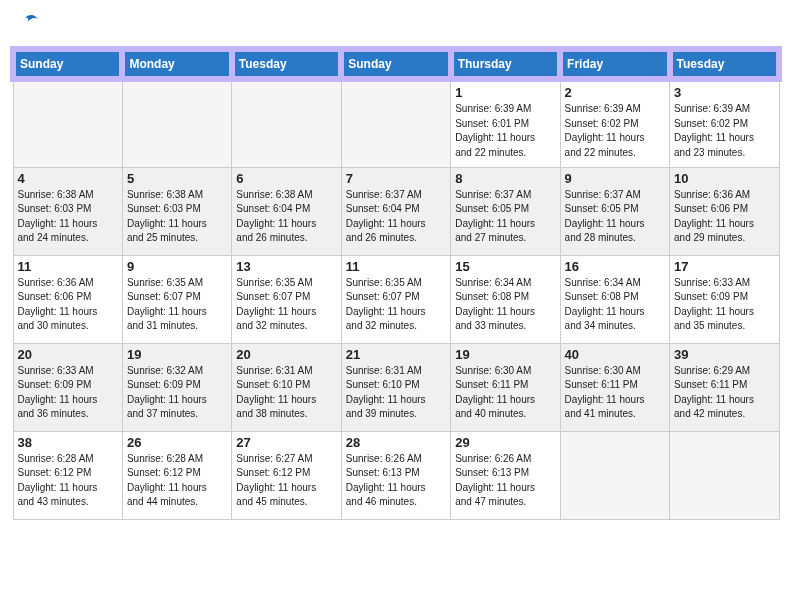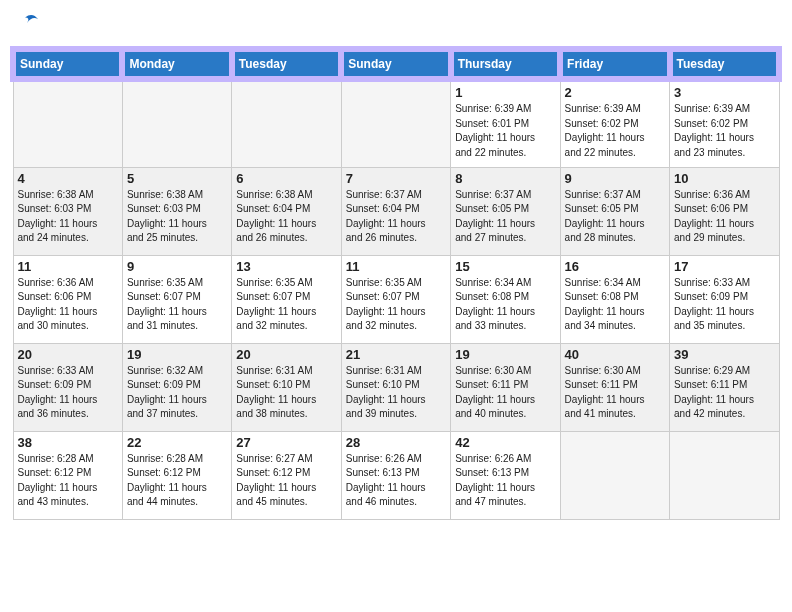--- a/index.html
+++ b/index.html
@@ -226,32 +226,32 @@
           <div class="day-num">39</div>
           <div class="day-info">Sunrise: 6:29 AM<br>Sunset: 6:11 PM<br>Daylight: 11 hours<br>and 42 minutes.</div>
         </td>
       </tr>
       <tr>
         <td>
           <div class="day-num">38</div>
           <div class="day-info">Sunrise: 6:28 AM<br>Sunset: 6:12 PM<br>Daylight: 11 hours<br>and 43 minutes.</div>
         </td>
         <td>
-          <div class="day-num">22</div>
+          <div class="day-num">26</div>
           <div class="day-info">Sunrise: 6:28 AM<br>Sunset: 6:12 PM<br>Daylight: 11 hours<br>and 44 minutes.</div>
         </td>
         <td>
           <div class="day-num">27</div>
           <div class="day-info">Sunrise: 6:27 AM<br>Sunset: 6:12 PM<br>Daylight: 11 hours<br>and 45 minutes.</div>
         </td>
         <td>
           <div class="day-num">28</div>
           <div class="day-info">Sunrise: 6:26 AM<br>Sunset: 6:13 PM<br>Daylight: 11 hours<br>and 46 minutes.</div>
         </td>
         <td>
-          <div class="day-num">42</div>
+          <div class="day-num">29</div>
           <div class="day-info">Sunrise: 6:26 AM<br>Sunset: 6:13 PM<br>Daylight: 11 hours<br>and 47 minutes.</div>
         </td>
         <td class="empty"></td>
         <td class="empty"></td>
       </tr>
     </tbody>
 </table>
 
 </body></html>

